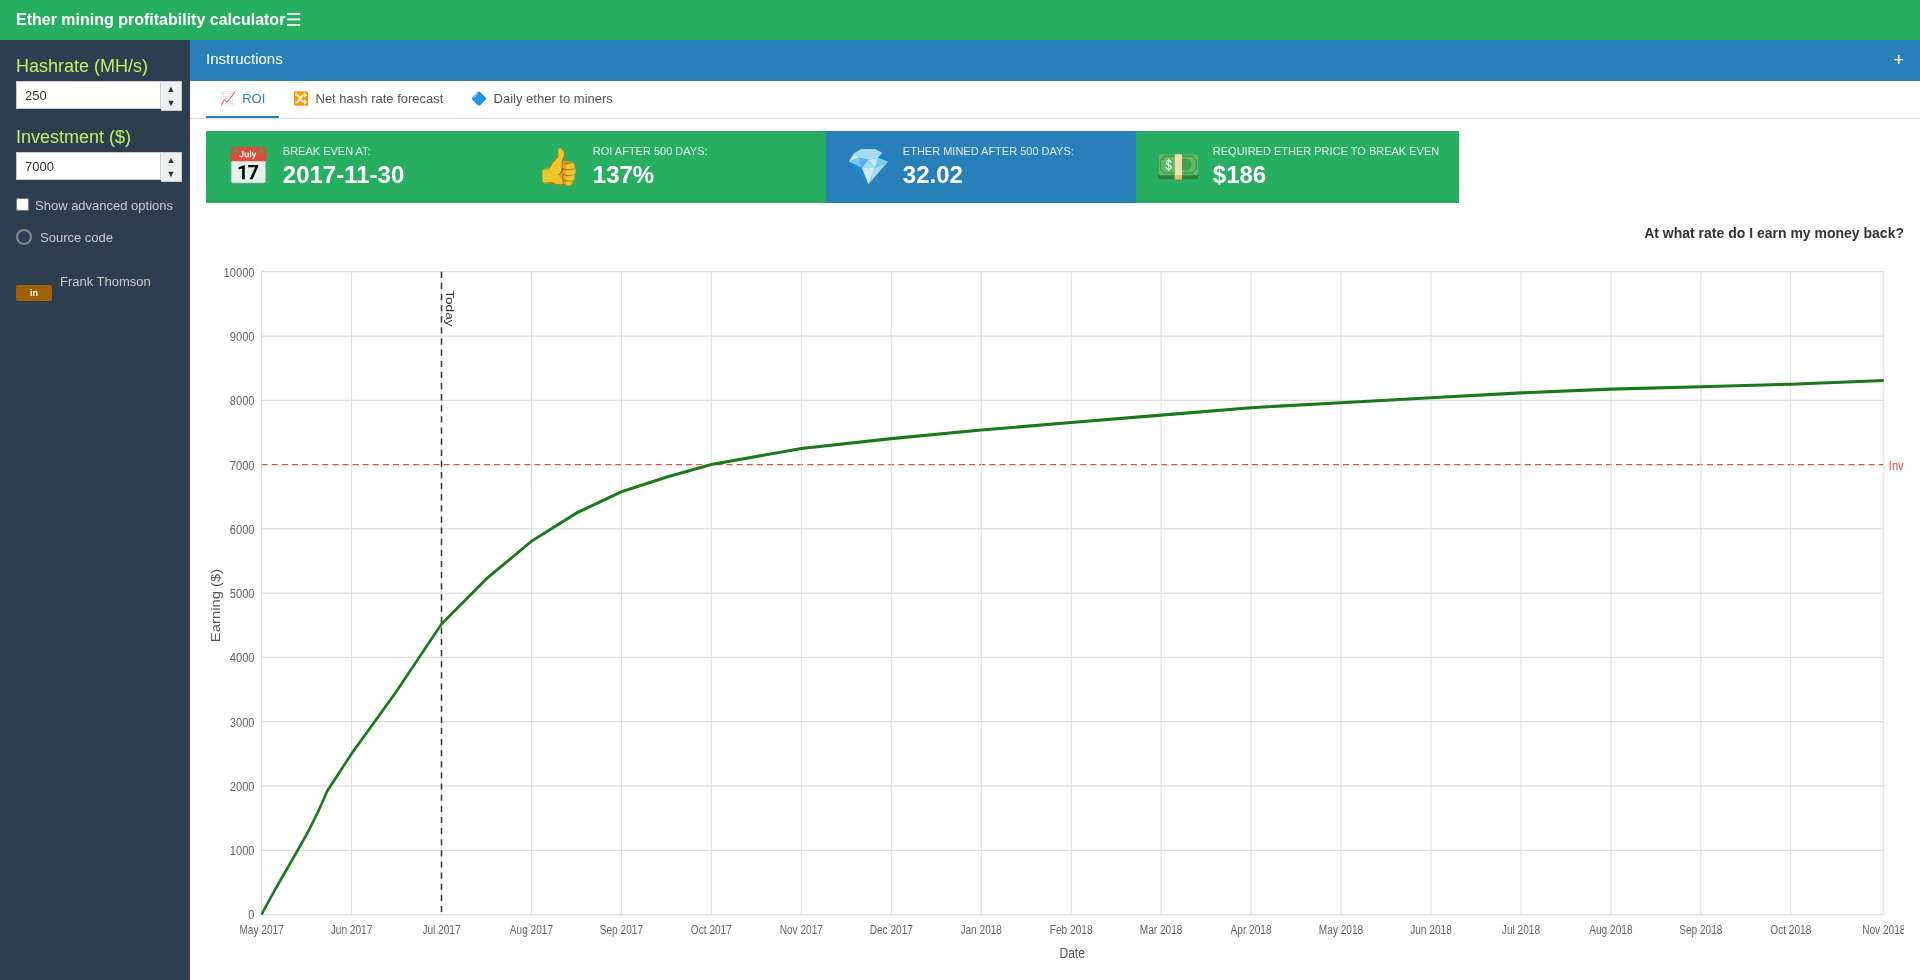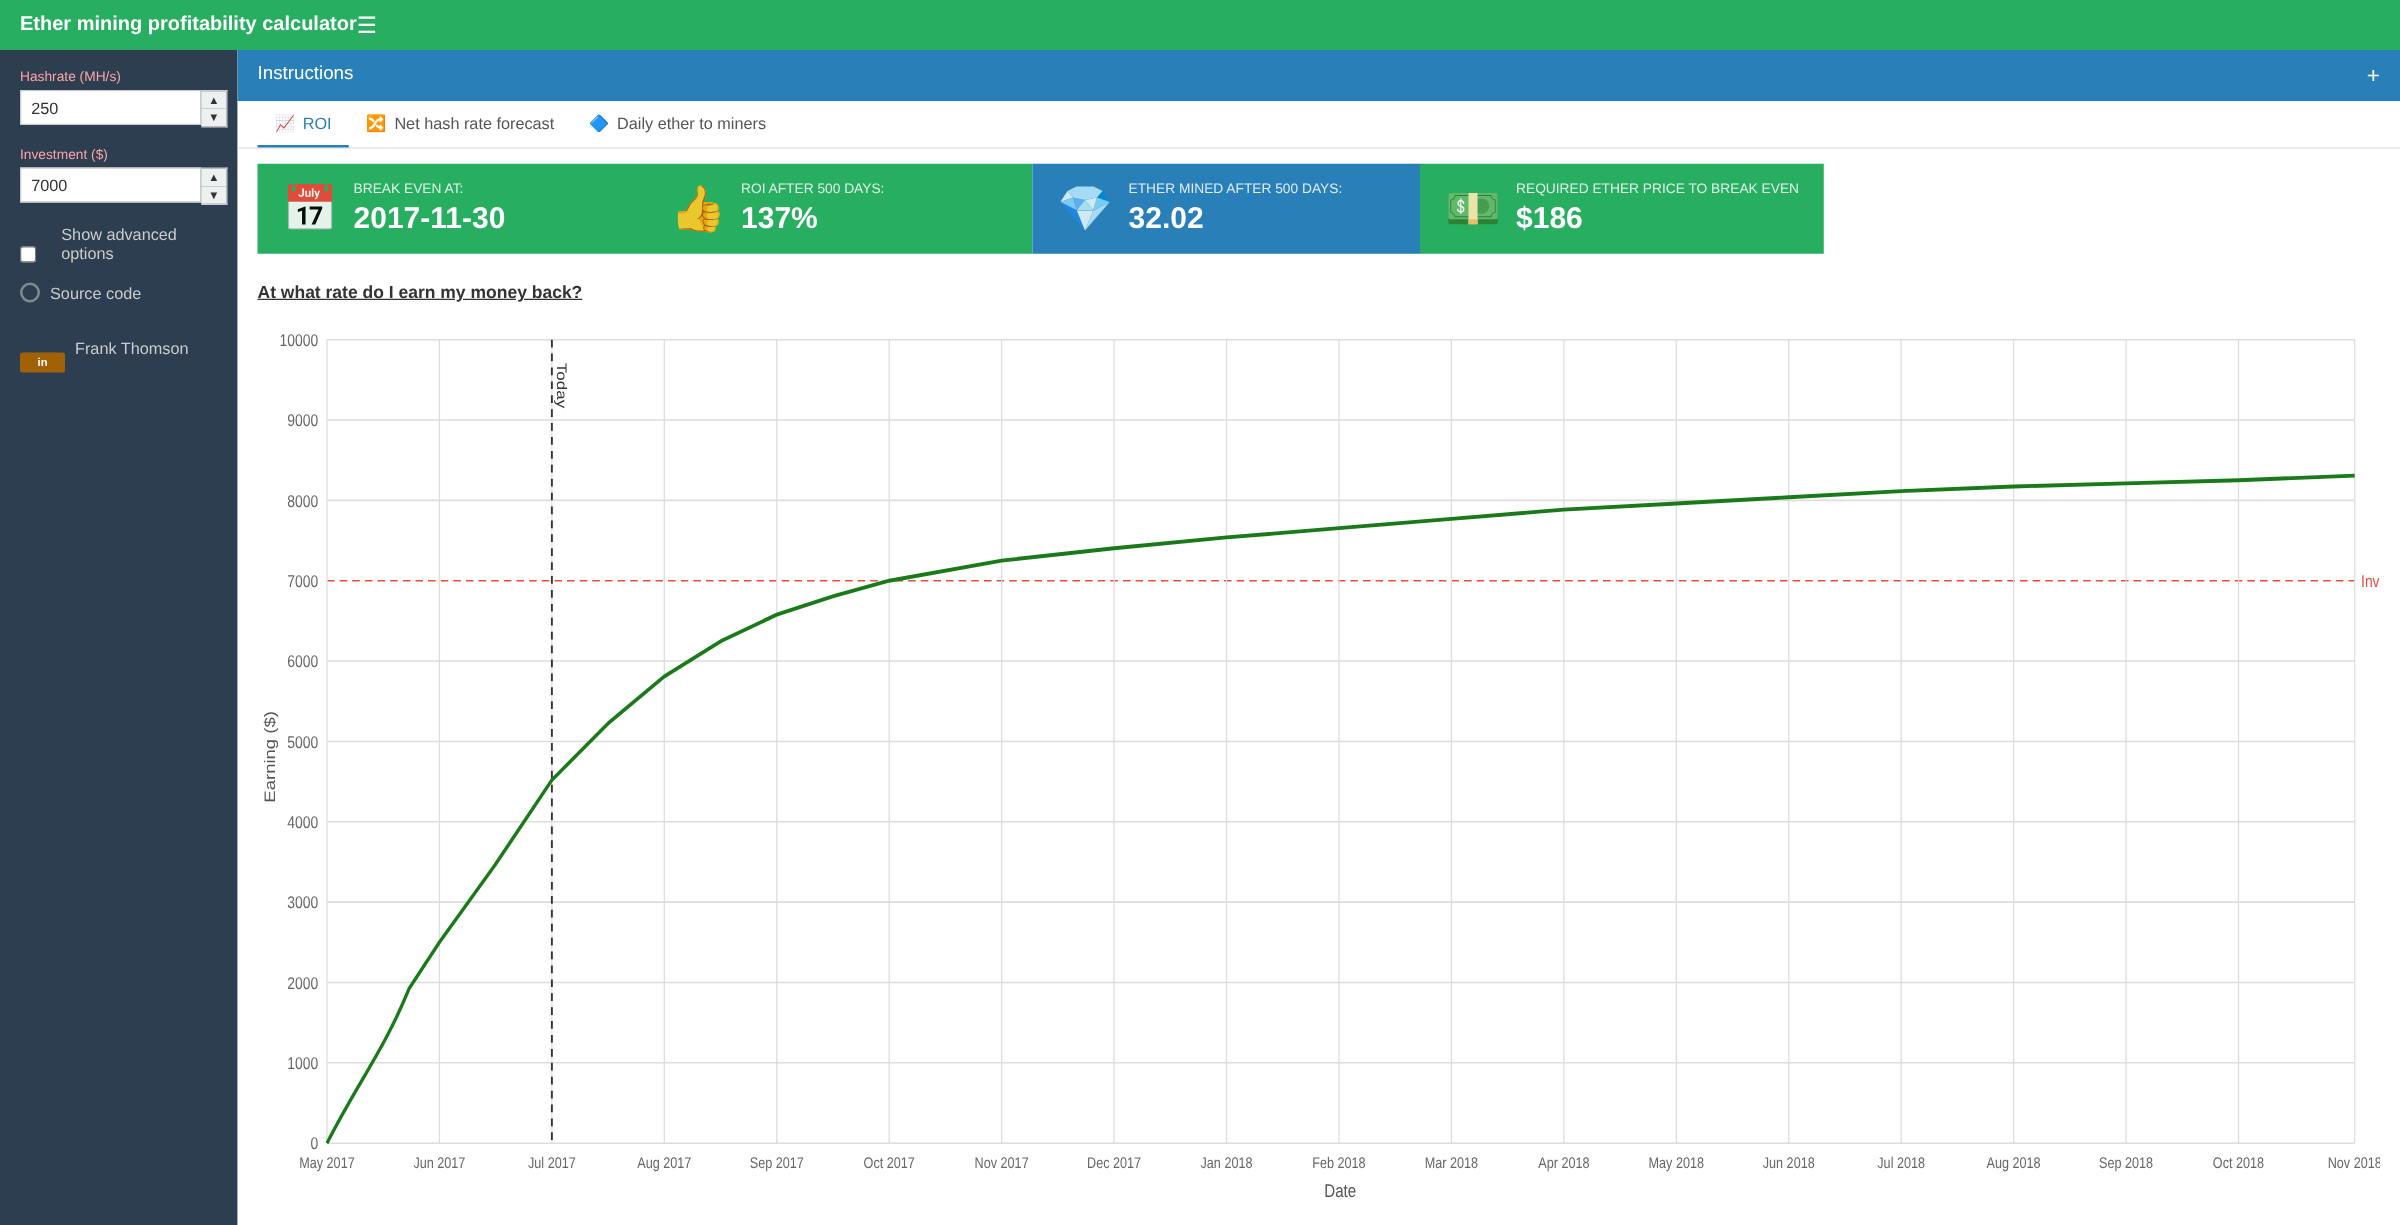--- a/index.html
+++ b/index.html
@@ -23,21 +23,21 @@
     
     .sidebar {
       width: 190px;
       background: #2c3e50;
       padding: 16px;
       display: flex;
       flex-direction: column;
       gap: 16px;
       flex-shrink: 0;
     }
-    .sidebar-label { font-size: 11px; color: #fca5a5; margin-bottom: 4px; }
+    .sidebar-label { font-size: 18px; color: #bef264; margin-bottom: 4px; }
     .input-wrapper { display: flex; }
     .sidebar-input {
       background: #fff;
       color: #333;
       border: 1px solid #ccc;
       padding: 4px 8px;
       font-size: 13px;
       width: 145px;
       height: 28px;
     }
@@ -46,21 +46,21 @@
       background: #ecf0f1;
       color: #333;
       border: none;
       width: 20px;
       height: 14px;
       font-size: 9px;
       cursor: pointer;
       line-height: 1;
       display: flex; align-items: center; justify-content: center;
     }
-    .sidebar-checkbox { display: flex; align-items: flex-end; gap: 20px; font-size: 13px; color: #ccc; cursor: pointer; }
+    .sidebar-checkbox { display: flex; align-items: flex-start; gap: 6px; font-size: 13px; color: #ccc; cursor: pointer; }
     .sidebar-link { display: flex; align-items: center; gap: 8px; font-size: 13px; color: #ccc; cursor: pointer; text-decoration: none; text-align: right; }
     .icon-circle { width: 16px; height: 16px; border-radius: 50%; border: 2px solid #7f8c8d; display: inline-block; }
     .icon-linkedin { width: 36px; height: 16px; background: #a16207; border-radius: 2px; display: inline-flex; align-items: center; justify-content: center; font-size: 9px; font-weight: bold; color: #fff; margin-top: 24px; }
 
     
     .content-area {
       flex: 1;
       background: #ecf0f1;
       display: flex;
       flex-direction: column;
@@ -129,26 +129,25 @@
     
     .chart-area {
       flex: 1;
       background: #fff;
       padding: 10px 16px 16px;
       overflow: hidden;
       display: flex;
       flex-direction: column;
     }
     .chart-title {
-      text-align: left;
+      text-align: right;
       font-weight: bold;
       font-size: 14px;
       color: #333;
       margin-bottom: 6px;
-      text-decoration: underline;
     }
     .chart-container {
       flex: 1;
       position: relative;
     }
     svg.chart-svg {
       width: 100%;
       height: 100%;
     }
   </style>

